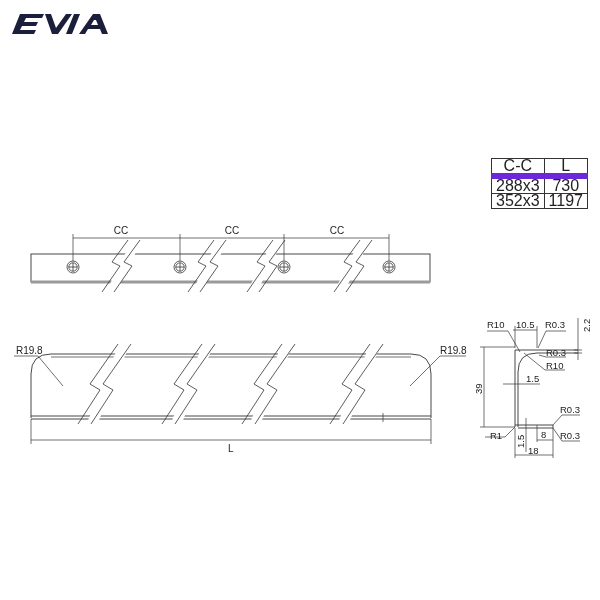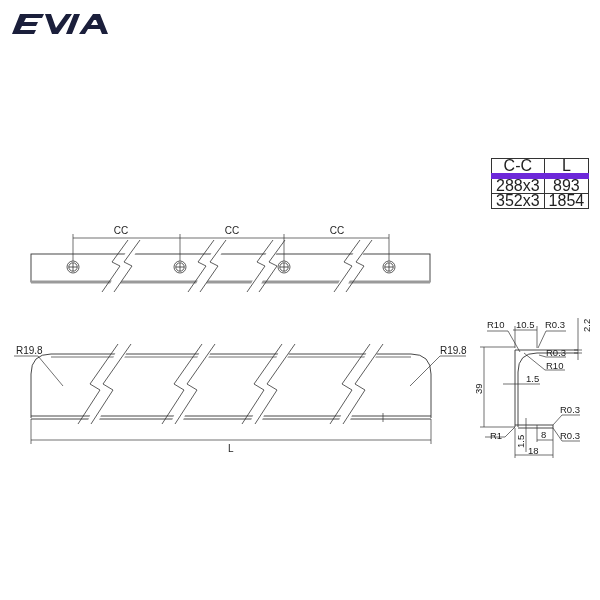--- a/index.html
+++ b/index.html
@@ -31,25 +31,25 @@
 </svg>
 
 <table class="cc-table">
   <tbody>
       <tr>
     <td class="c1">C-C</td>
     <td class="c2">L</td>
   </tr>
   <tr class="sep">
     <td>288x3</td>
-    <td>893</td>
+    <td>730</td>
   </tr>
   <tr>
     <td>352x3</td>
-    <td>1854</td>
+    <td>1197</td>
   </tr>
 </tbody>
   </table>
 
 <svg id="drawing" width="600" height="600" viewBox="0 0 600 600">
   <defs>
     <g id="hole">
       <circle r="6" fill="#fff" stroke="#333" stroke-width="0.8"></circle>
       <circle r="4.2" fill="none" stroke="#333" stroke-width="0.8"></circle>
       <line x1="-4.2" y1="0" x2="4.2" y2="0" stroke="#333" stroke-width="0.8"></line>

